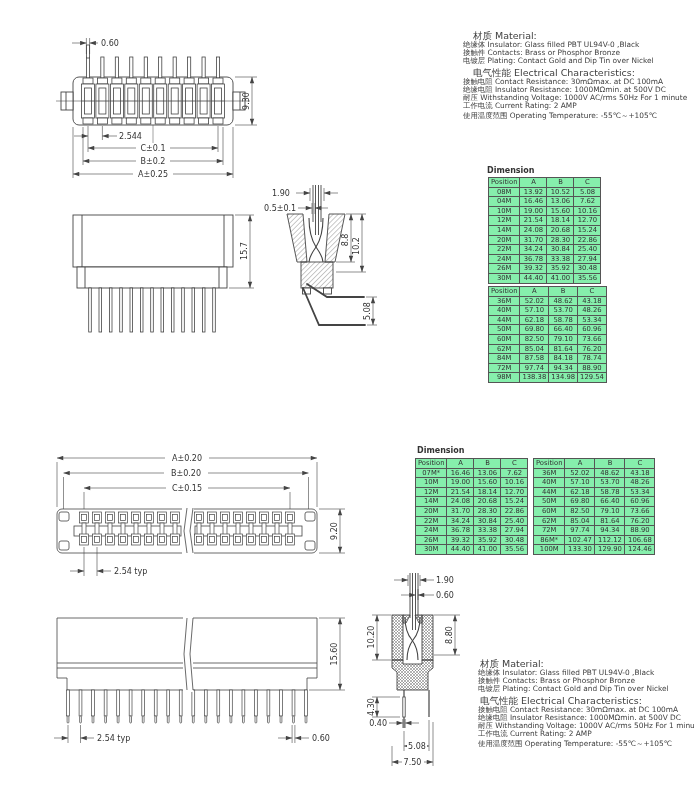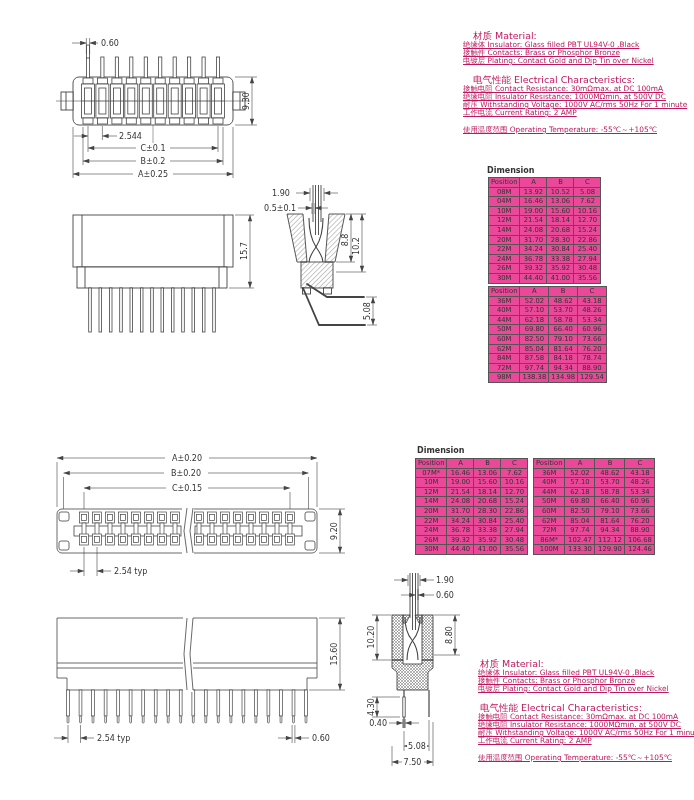--- a/index.html
+++ b/index.html
@@ -1,26 +1,26 @@
 <!DOCTYPE html>
 <html><head>
 <meta charset="utf-8">
 <style>
   html,body{margin:0;padding:0;background:#fff;}
   #page{position:relative;width:694px;height:800px;background:#ffffff;overflow:hidden;
         font-family:"DejaVu Sans","Liberation Sans",sans-serif;}
   svg{position:absolute;overflow:visible;}
   svg text{font:8px "DejaVu Sans","Liberation Sans",sans-serif;fill:#333;stroke:none;}
-  .tb{position:absolute;white-space:nowrap;color:#be185d;}
+  .tb{position:absolute;white-space:nowrap;color:#404040;}
   .tb-title{font-size:9.5px;line-height:11px;}
   .indent{margin-left:10px;}
-  .tb-line{font-size:7.4px;line-height:8px;text-decoration:underline;}
-  .gap{margin-top:9px;}
+  .tb-line{font-size:7.4px;line-height:8px;}
+  .gap{margin-top:2px;}
   .dim-head{position:absolute;font-size:8px;color:#333;font-weight:bold;}
-  table.dim-table{position:absolute;border-collapse:collapse;background:#ec4899;}
+  table.dim-table{position:absolute;border-collapse:collapse;background:#86efac;}
   table.dim-table th,table.dim-table td{border:0.8px solid #555;font-size:6.8px;line-height:8.6px;
       height:8.6px;padding:0 2px;text-align:center;color:#333;font-weight:normal;white-space:nowrap;}
 </style>
 </head>
 <body>
 
 <div id="page">
 
   <svg width="0" height="0" style="left:0;top:0">
     <defs>

